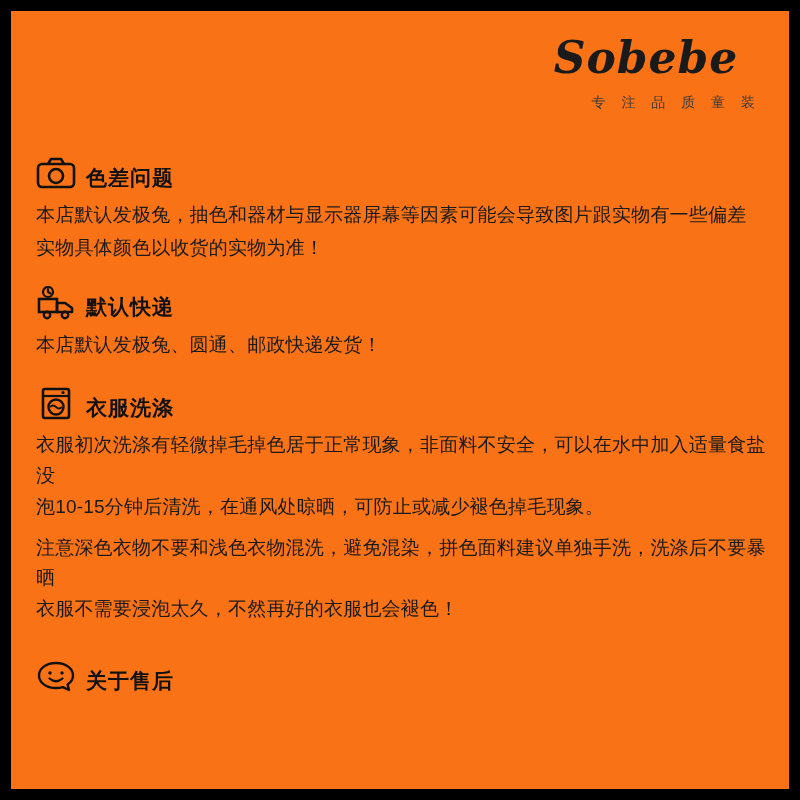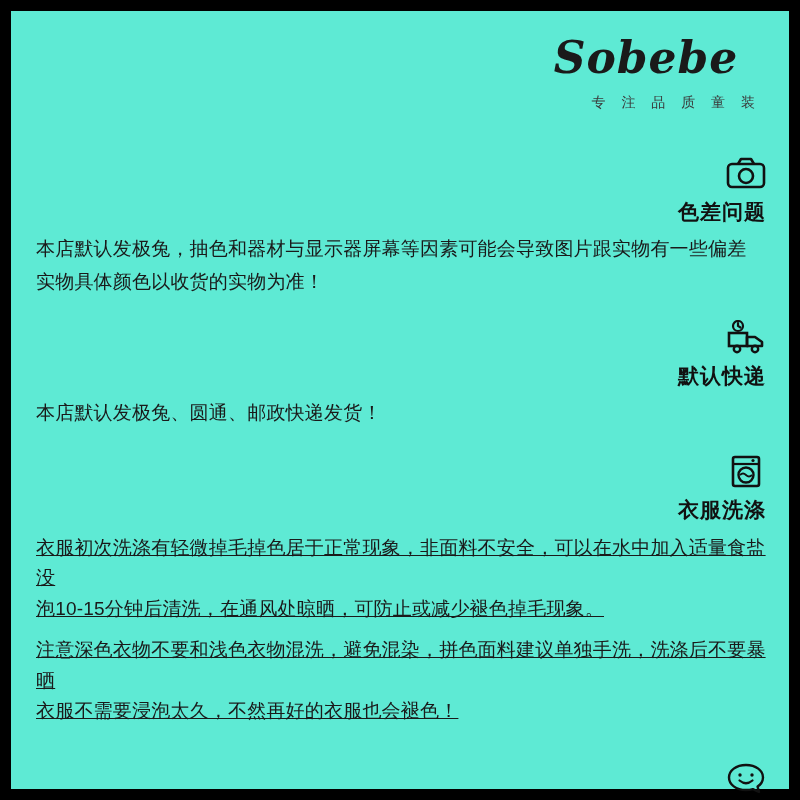--- a/index.html
+++ b/index.html
@@ -7,21 +7,21 @@
     padding: 0;
     background: #ffffff;
   }
   body {
     font-family: "Liberation Sans", "DejaVu Sans", sans-serif;
   }
   .page {
     position: relative;
     width: 800px;
     height: 800px;
-    background: #5eead4;
+    background: #f97316;
     overflow: hidden;
     box-sizing: border-box;
   }
   
   .frame-top, .frame-bottom, .frame-left, .frame-right {
     position: absolute;
     background: #000000;
   }
   .frame-top { top: 0; left: 0; width: 800px; height: 11px; }
   .frame-bottom { bottom: 0; left: 0; width: 800px; height: 11px; }
@@ -69,21 +69,20 @@
     width: 730px;
   }
   .section {
     margin-bottom: 6px;
   }
   .sec-head {
     display: flex;
     align-items: flex-end;
     gap: 10px;
     margin-bottom: 10px;
-    flex-direction: column;
   }
   .sec-icon {
     width: 40px;
     height: 34px;
     flex: 0 0 auto;
     display: block;
   }
   .sec-title {
     font-size: 21px;
     font-weight: 700;
@@ -95,21 +94,21 @@
   .sec-body p {
     margin: 0 0 2px 0;
     font-size: 19px;
     line-height: 1.62;
     color: #1a1a1a;
     letter-spacing: 0.2px;
   }
   .sec-color { margin-bottom: 22px; }
   .sec-express { margin-bottom: 26px; }
   .sec-wash { margin-bottom: 34px; }
-  .sec-wash .sec-body p { margin-bottom: 0; text-decoration: underline; }
+  .sec-wash .sec-body p { margin-bottom: 0; }
   .gap-line { height: 10px; }
 </style>
 </head>
 <body>
 
 <div class="page">
   <div class="frame-top"></div>
   <div class="frame-bottom"></div>
   <div class="frame-left"></div>
   <div class="frame-right"></div>

